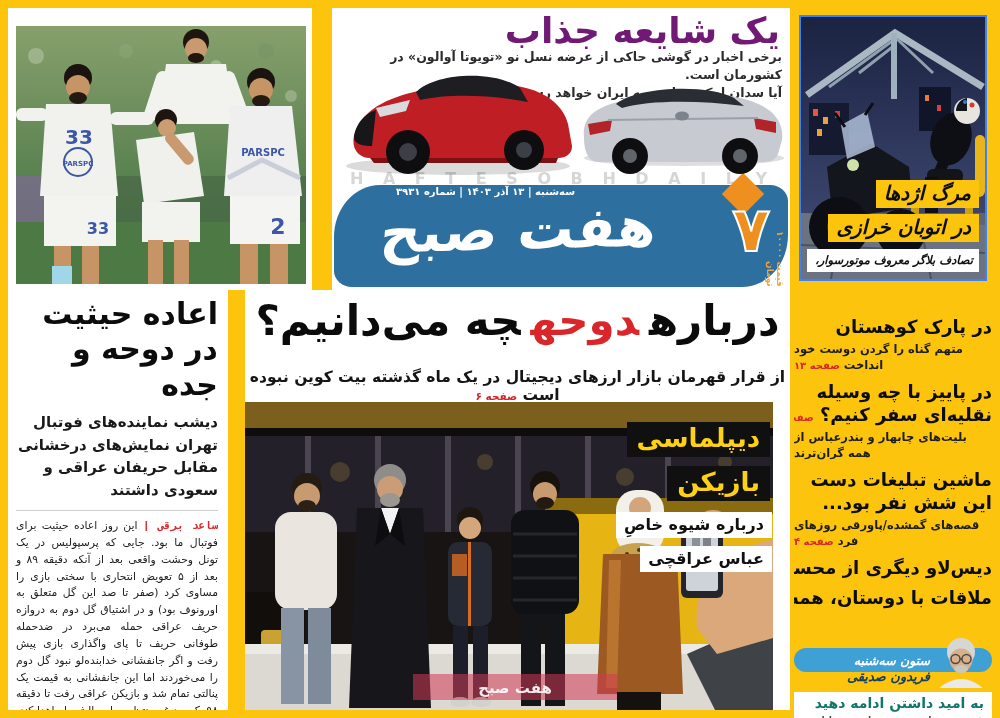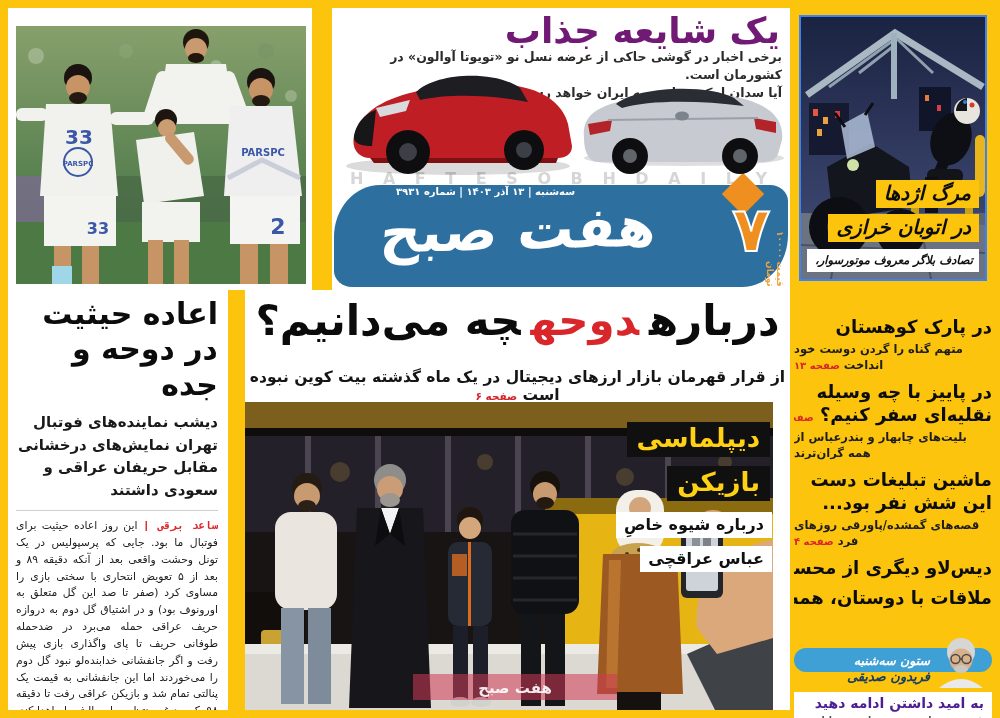--- a/index.html
+++ b/index.html
@@ -75,21 +75,21 @@
            letter-spacing:-0.5px;white-space:nowrap;}
   .r-sub{font-size:11.5px;font-weight:700;color:#1d1d1d;text-align:left;line-height:1.4;margin-top:2px;}
   .r-sub .red,.r-title .red{font-size:10px;font-weight:700;}
   
   .col-box{left:794px;top:648px;width:198px;height:24px;background:#3ea0d4;border-radius:13px;font-style:italic;}
   .col-kicker{position:absolute;right:62px;top:5px;color:#fff;font-size:12.5px;font-weight:700;direction:rtl;}
   .col-name{position:absolute;right:62px;top:21px;color:#173e63;font-size:13px;font-weight:900;direction:rtl;}
   .col-avatar{position:absolute;right:6px;top:-16px;width:50px;height:56px;}
   .bottom-box{left:794px;top:692px;width:198px;height:26px;background:#fff;overflow:hidden;
               padding:3px 8px;box-sizing:border-box;}
-  .bn-title{font-size:14px;font-weight:900;color:#4c1d95;text-align:right;direction:rtl;}
+  .bn-title{font-size:14px;font-weight:900;color:#0f766e;text-align:right;direction:rtl;}
   .bn-body{font-size:9.5px;color:#555;font-weight:700;text-align:right;direction:rtl;margin-top:3px;}
 </style>
 </head>
 <body>
 
 <div class="page">
 
   <div class="abs tl-panel"></div>
   <div class="abs football">
     <svg width="290" height="258" viewBox="0 0 290 258">

